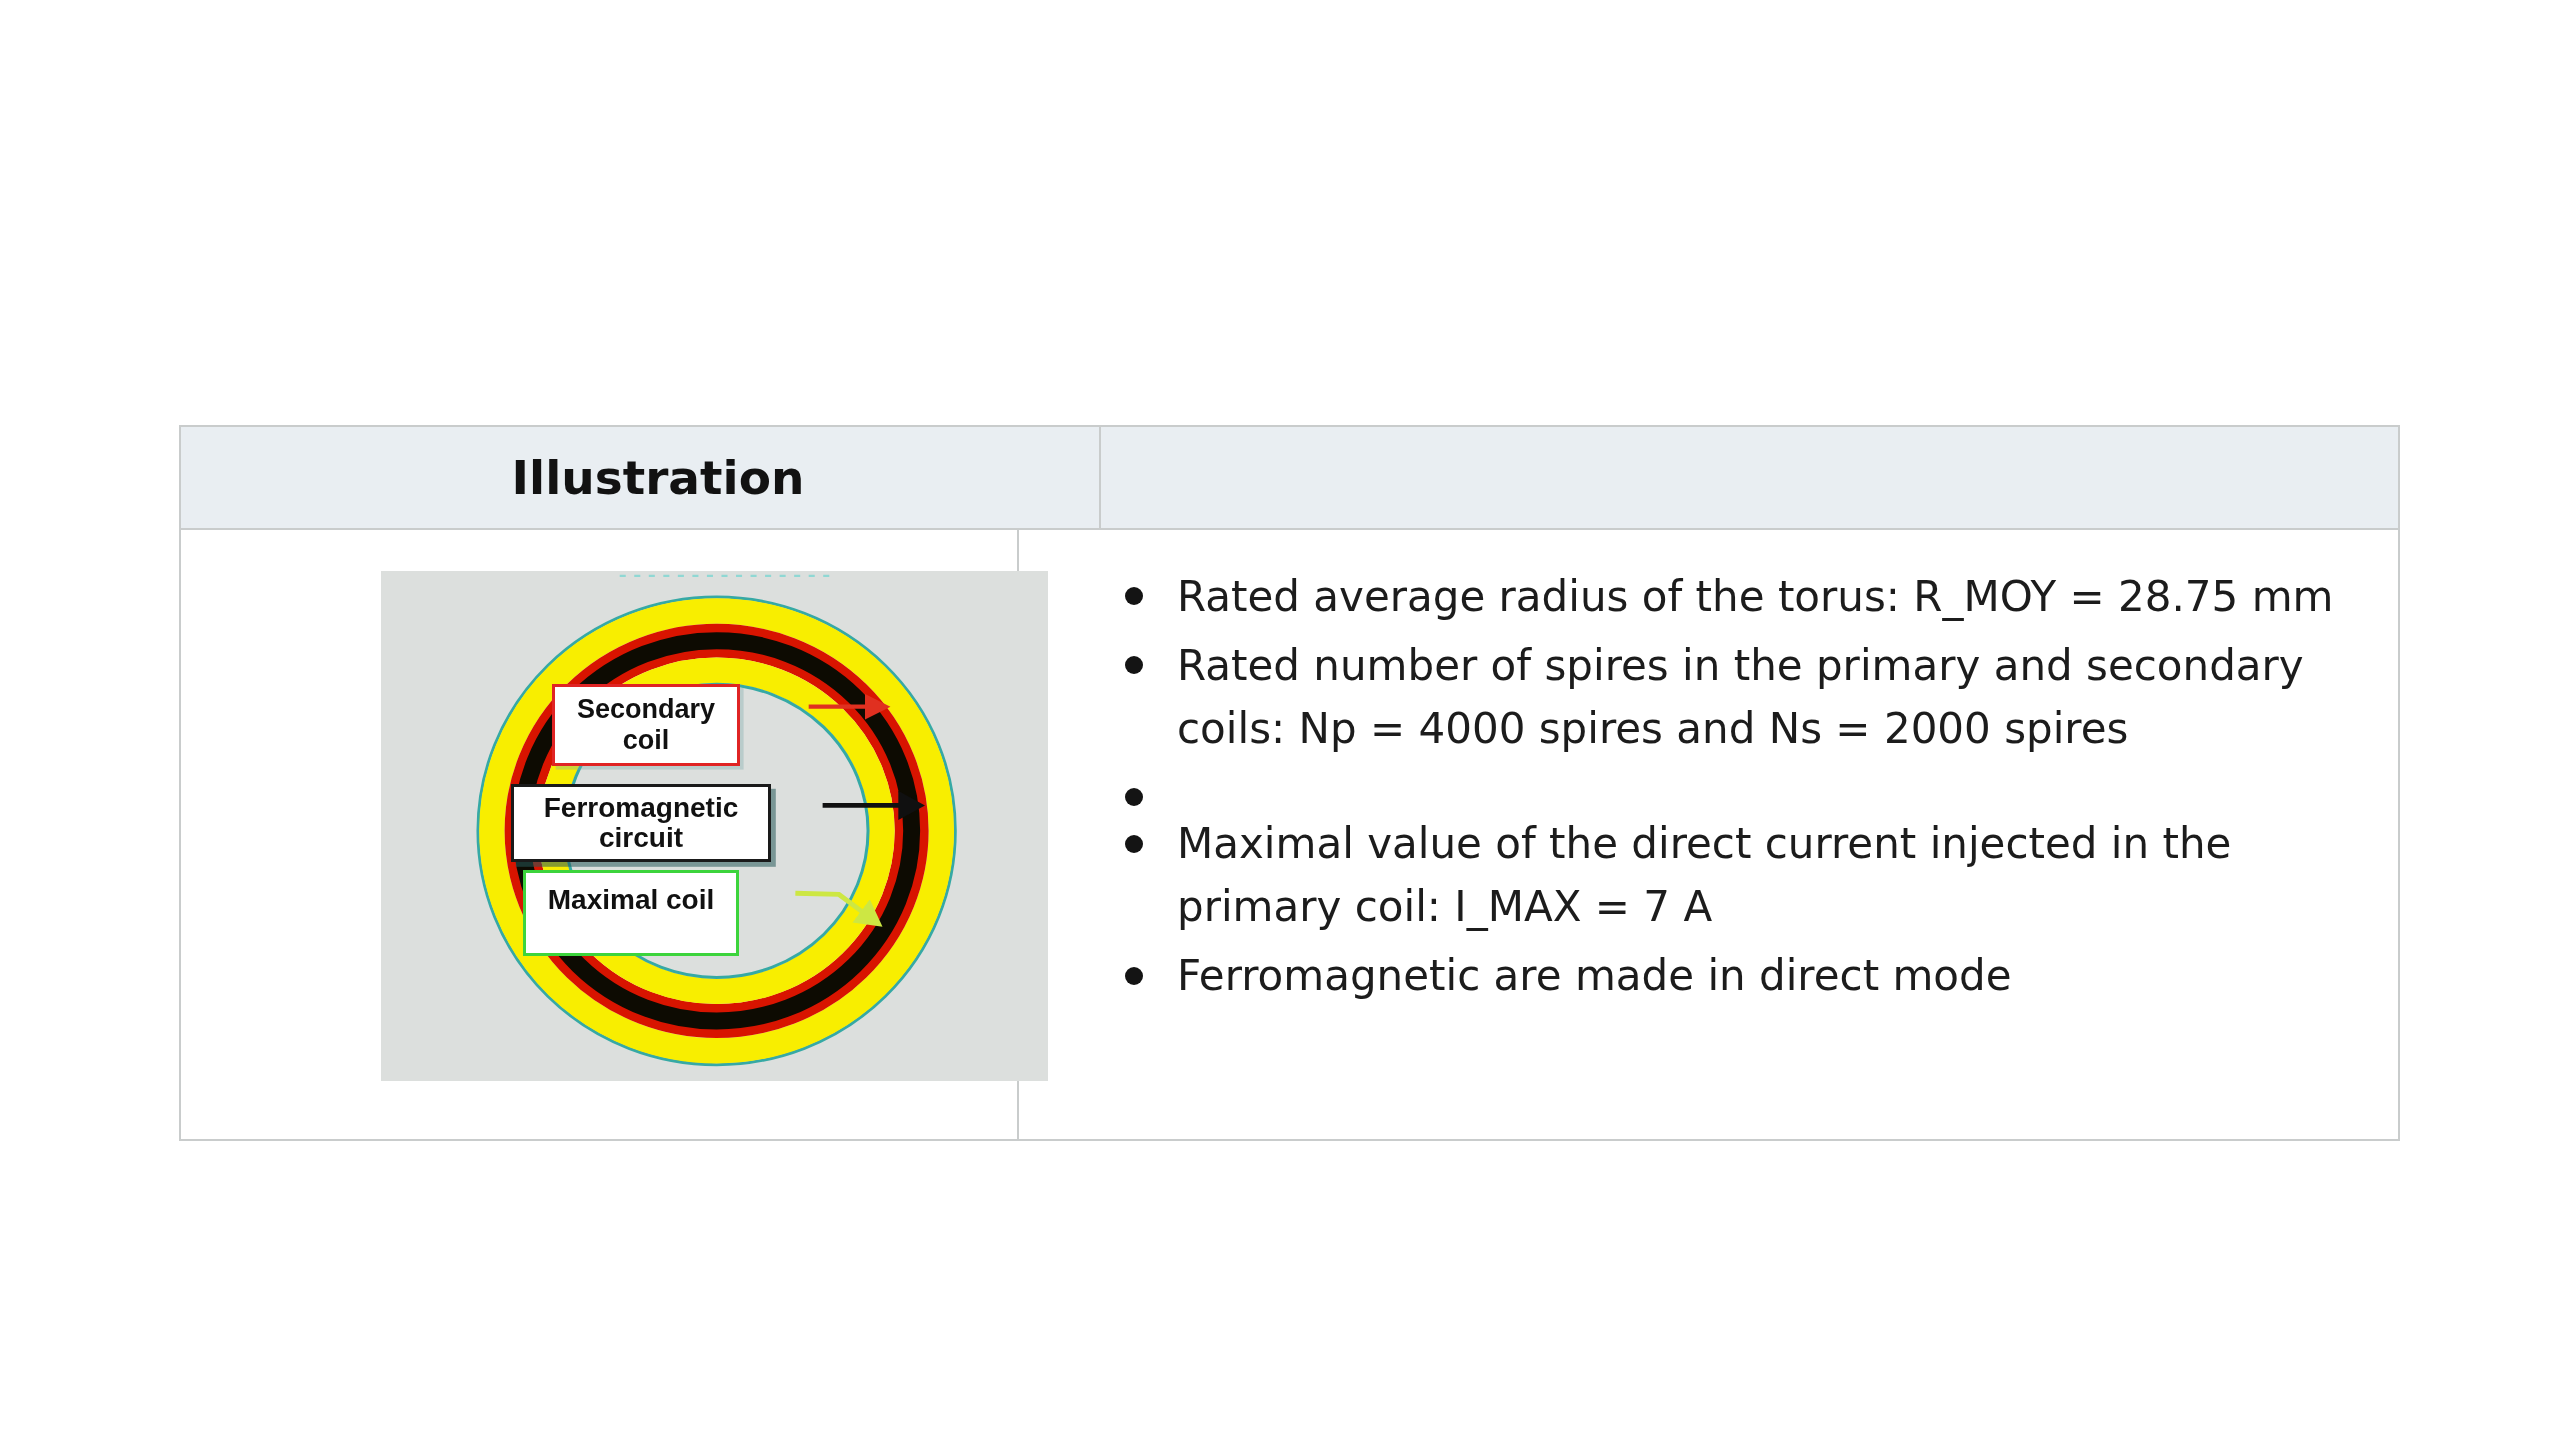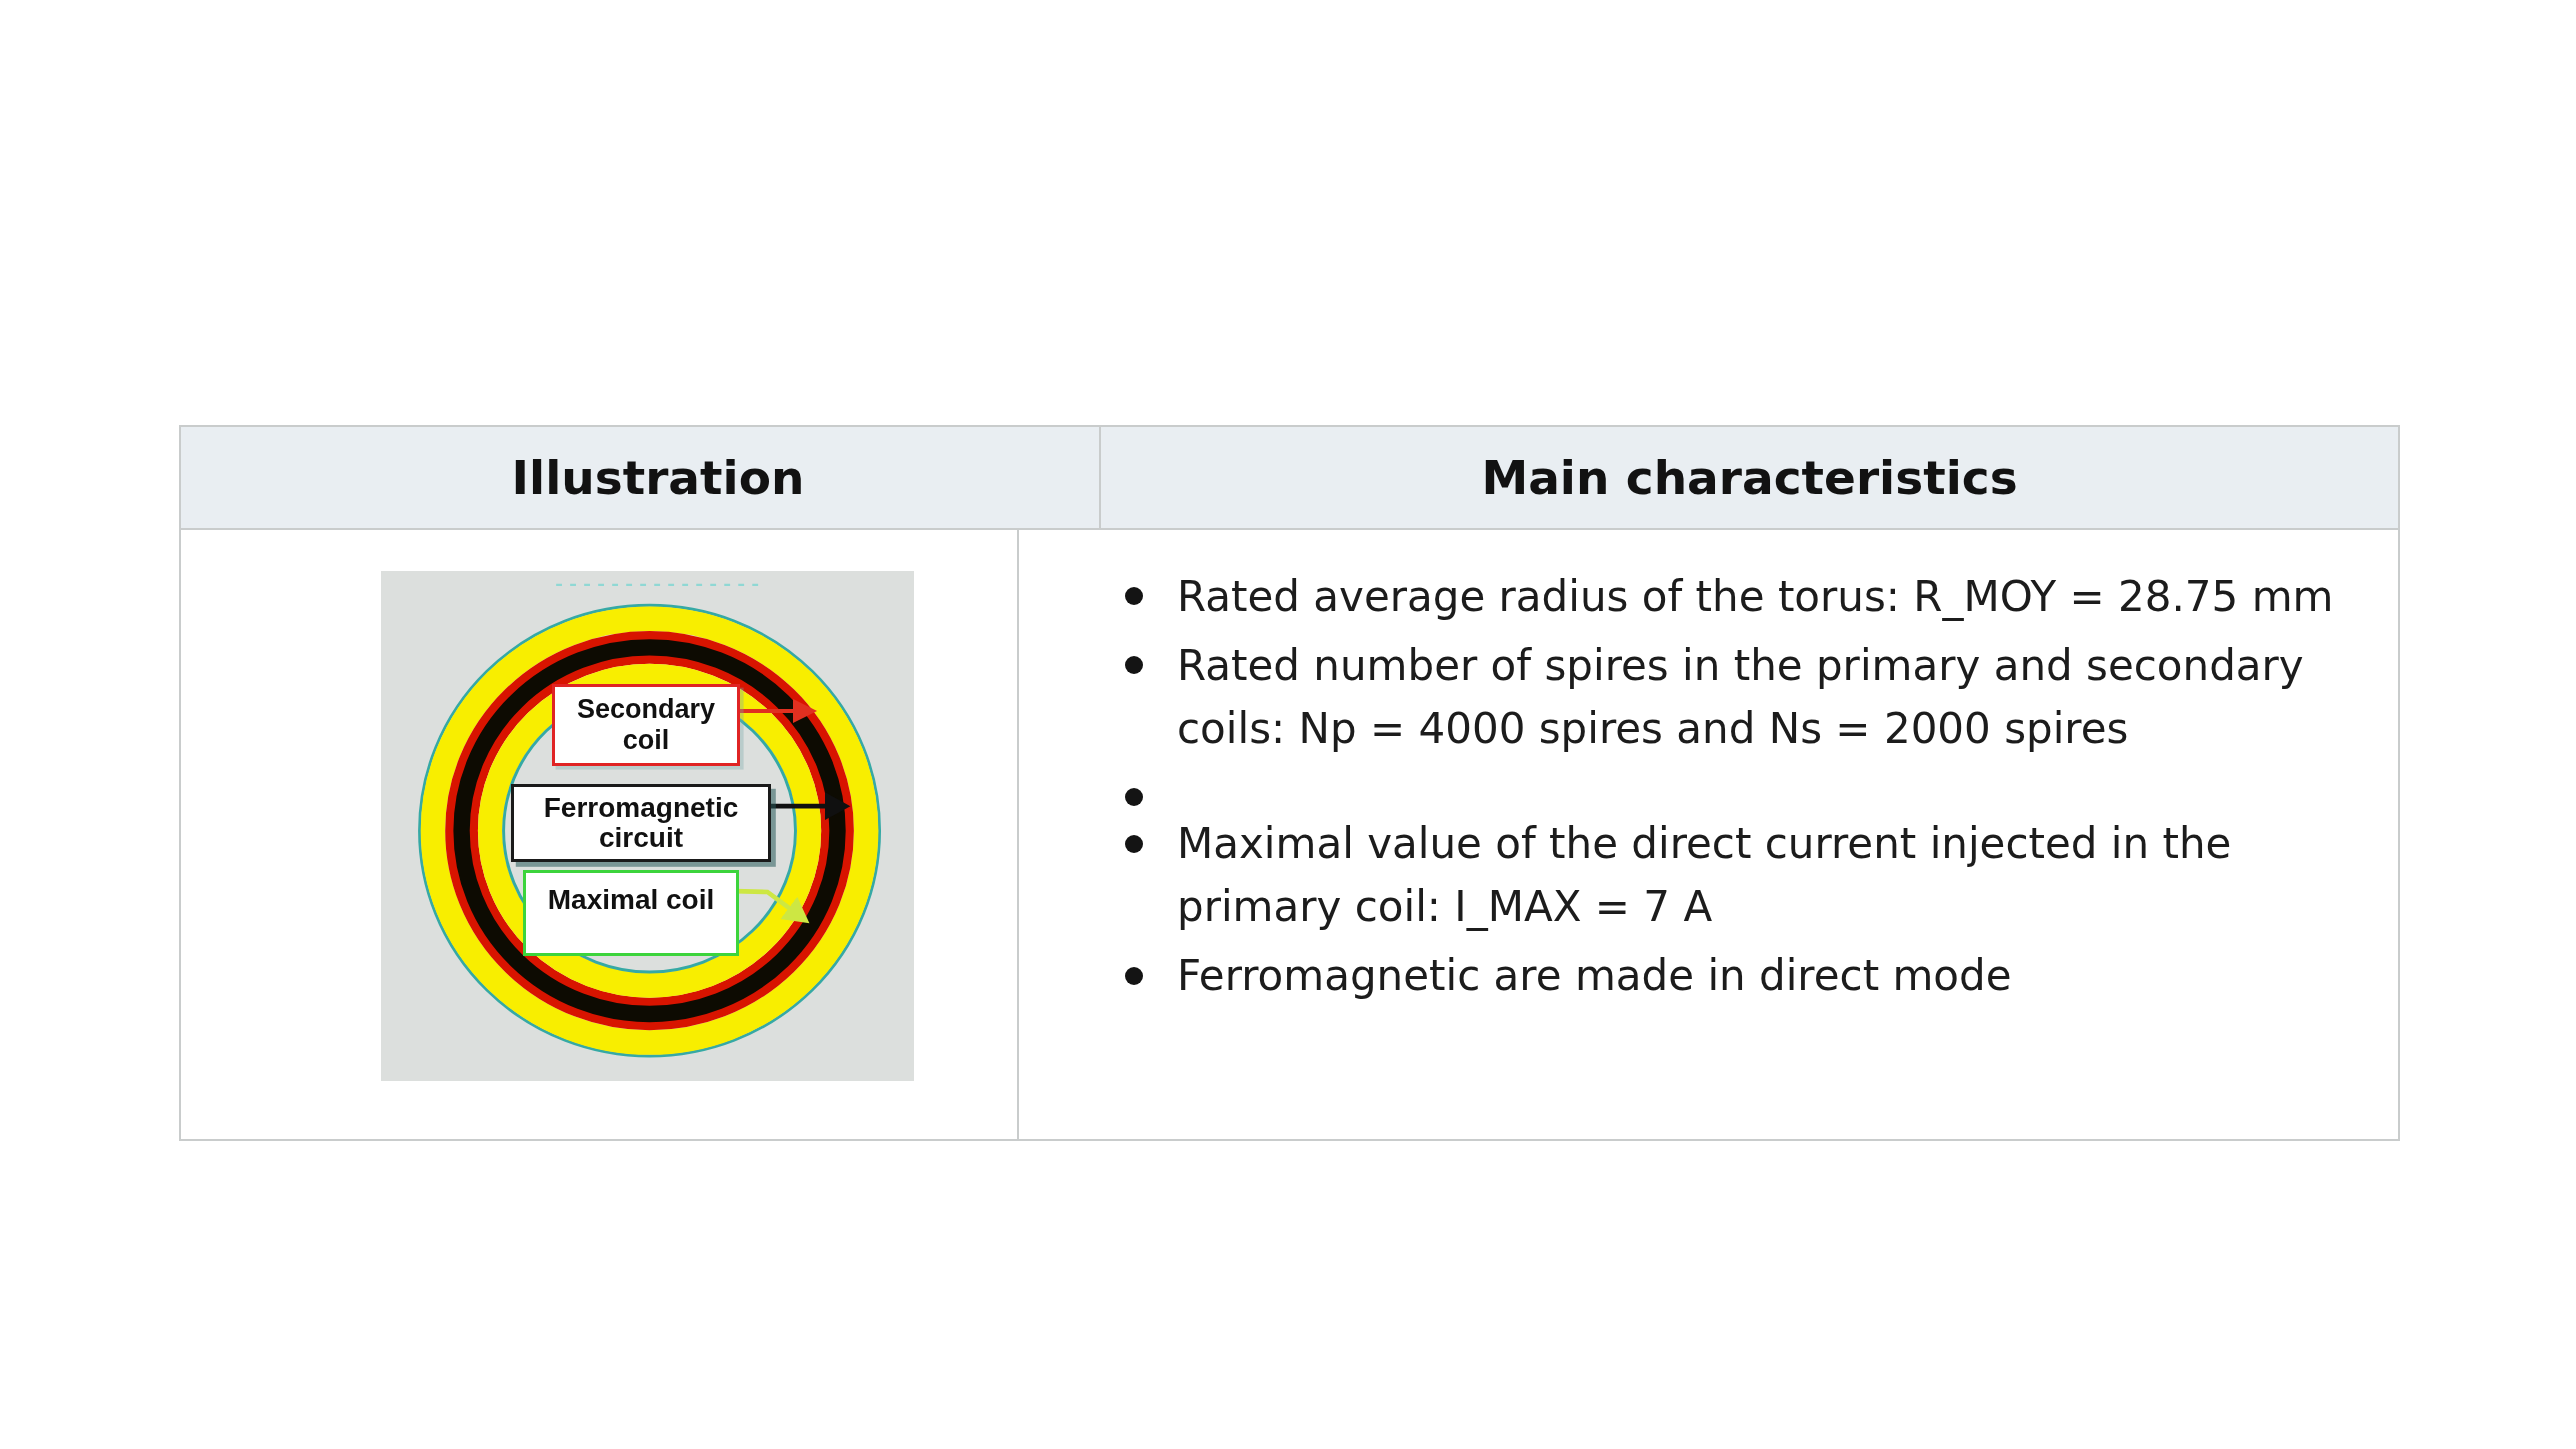--- a/index.html
+++ b/index.html
@@ -33,21 +33,21 @@
   .cell1{position:relative;}
   .cell2{padding:35px 24px 0 59px;margin-left:47px;}
 
   
   ul.chars{list-style:none;width:1249px;}
   ul.chars li{display:flex;margin-bottom:6px;font-size:42px;line-height:63px;}
   .dot{flex:0 0 auto;width:18px;height:18px;border-radius:50%;background:#141414;margin:22.4px 34px 0 0;}
   .li-text{white-space:pre-line;color:var(--text);}
 
   
-  .illus{position:absolute;left:164px;top:41px;width:533px;height:510px;background:var(--illus-bg);padding-left:36px;}
+  .illus{position:absolute;left:164px;top:41px;width:667px;height:510px;background:var(--illus-bg);padding-left:36px;}
   .illus svg{position:absolute;left:0;top:0;width:100%;height:100%;}
   .ring-teal{fill:none;stroke:var(--ring-teal);stroke-width:5;}
   .ring-yellow{fill:none;stroke:var(--ring-yellow);stroke-width:42;}
   .ring-red{fill:none;stroke:var(--ring-red);stroke-width:56;}
   .ring-black{fill:none;stroke:var(--ring-black);stroke-width:28;}
   .arrow-red-line{stroke:var(--arrow-red);stroke-width:7;fill:none;}
   .arrow-black-line{stroke:var(--arrow-black);stroke-width:8;fill:none;}
   .arrow-green-line{stroke:var(--arrow-green);stroke-width:8;fill:none;}
   .dash-teal{stroke:#8fd8d4;stroke-width:4;stroke-dasharray:10 14;}
 
@@ -63,23 +63,20 @@
     font-size:28px;line-height:31.5px;padding-top:11px;}
 </style>
 </head>
 <body>
 
 <div class="table">
 
   <div class="header-row">
     <div class="hcell c1">
       <span>Illustration</span>
-    </div>
-    <div class="hcell c2">
-      <span>Main characteristics</span>
     </div>
   </div>
 
   <div class="body-row">
 
     <div class="cell1 c1">
       <div class="illus">
 
         <svg viewBox="0 0 913 842">
           <defs>

